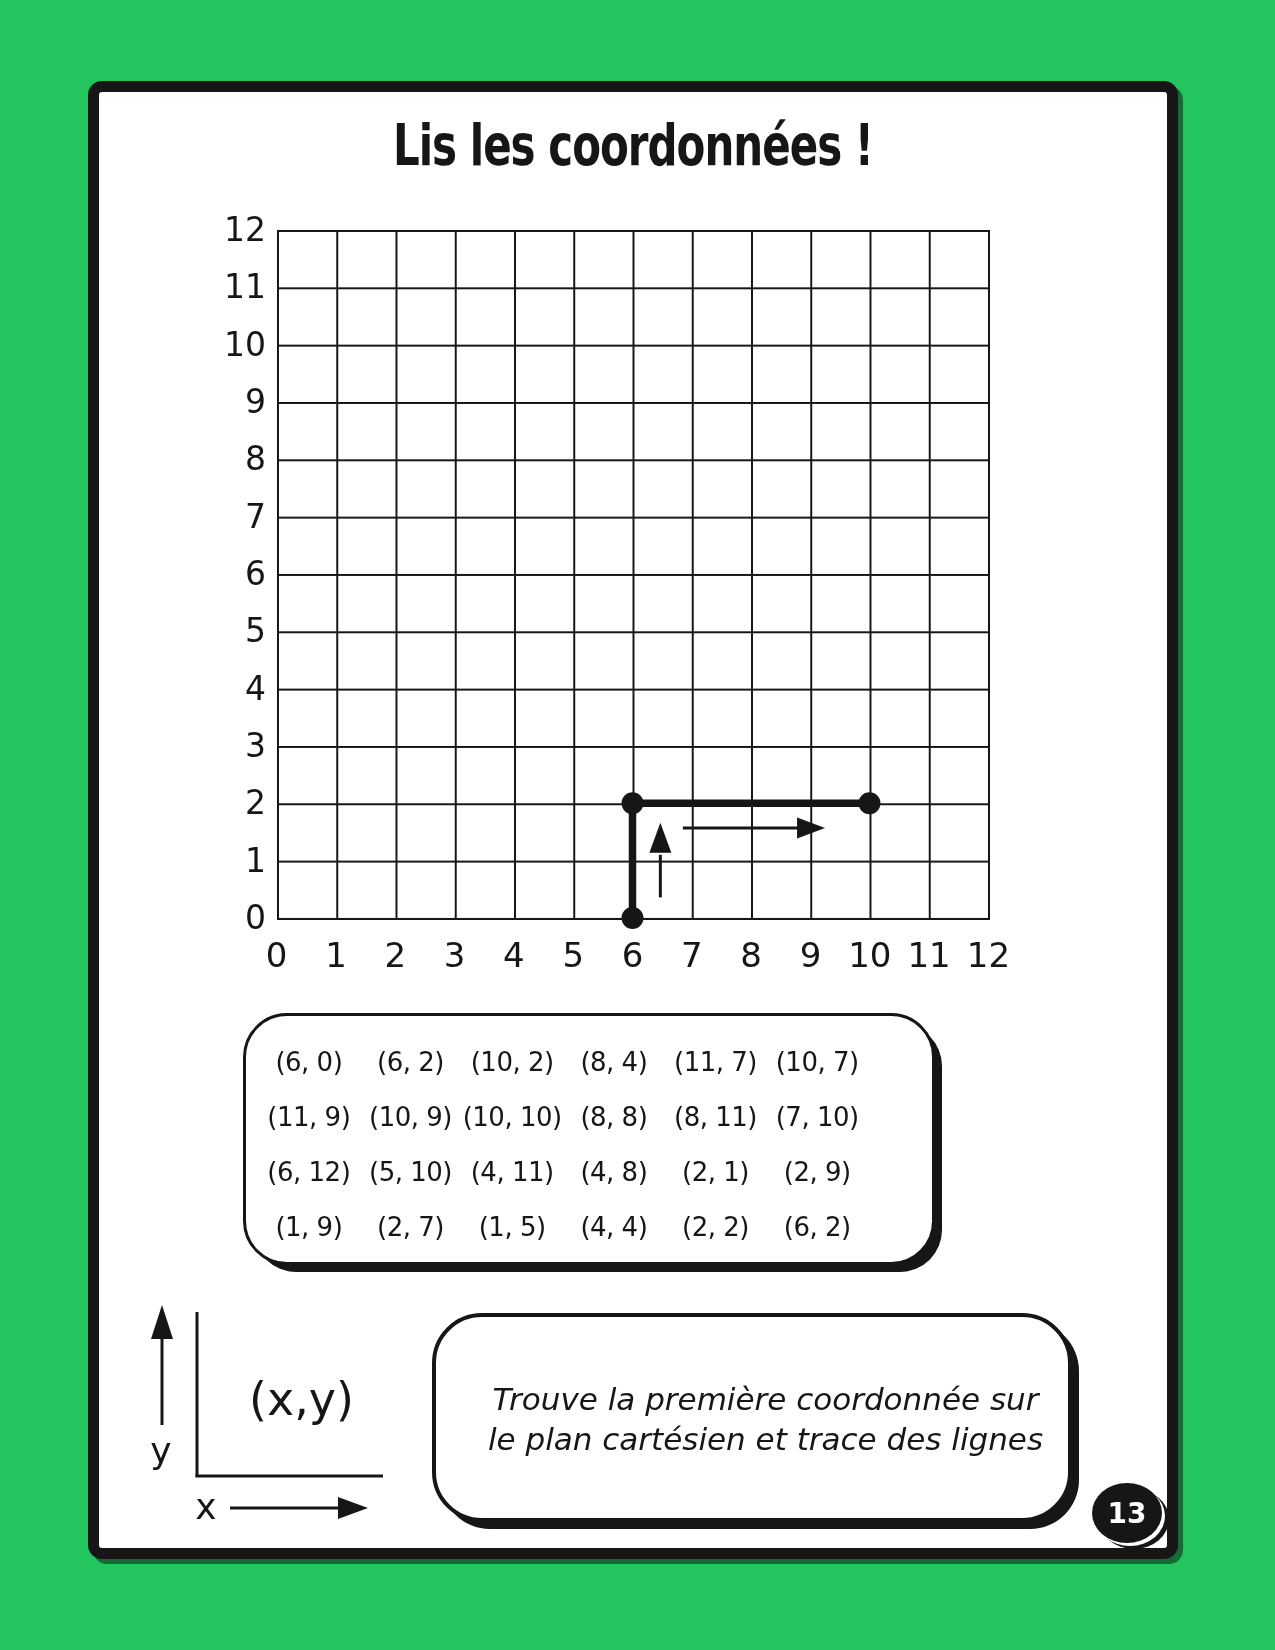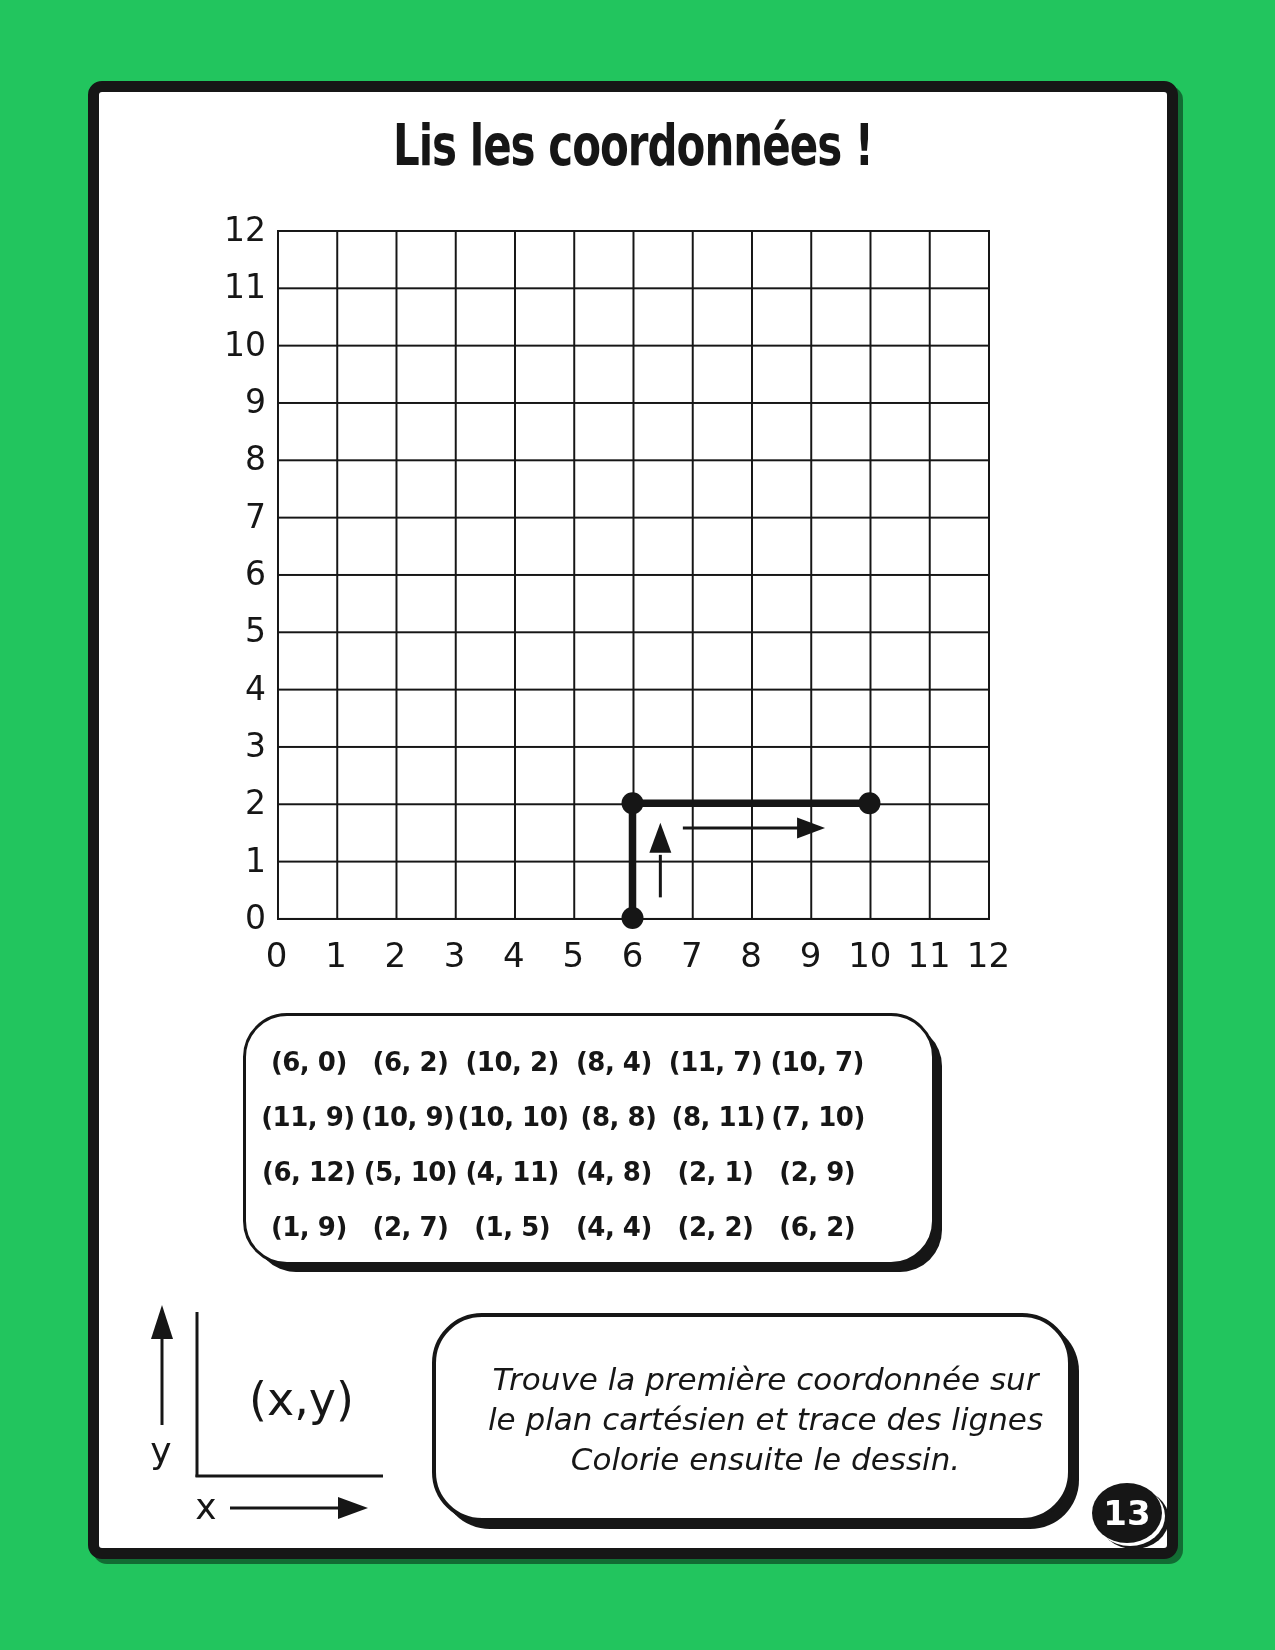--- a/index.html
+++ b/index.html
@@ -39,21 +39,20 @@
     display:flex;justify-content:space-between;font-size:34px;
   }
   .xticks span{width:60px;text-align:center;line-height:38px;}
   
   .coords-box{
     position:absolute;left:243px;top:1013px;width:692px;height:252px;box-sizing:border-box;
     border:3px solid var(--ink,#161616);border-radius:44px;background:#fff;
     box-shadow:9px 9px 0 -2px var(--ink,#161616);
     display:flex;flex-direction:column;justify-content:space-around;
     padding:19px 64px 8px 12px;
-    font-weight:bold;
   }
   .coord-row{display:flex;}
   .coord-row span{
     flex:1;text-align:center;font-size:26px;letter-spacing:-0.5px;white-space:nowrap;
   }
   
   .legend-svg{position:absolute;left:130px;top:1295px;overflow:visible;}
   .legend-xy{position:absolute;left:222px;top:1372px;width:132px;text-align:right;font-size:46px;}
   .legend-y{position:absolute;left:138px;top:1430px;width:46px;text-align:center;font-size:36px;}
   .legend-x{position:absolute;left:186px;top:1486px;width:40px;text-align:center;font-size:36px;}
@@ -68,21 +67,21 @@
   
   .pagenum{position:absolute;left:1092px;top:1483px;width:70px;height:60px;}
   .pagenum .back,.pagenum .mid,.pagenum .main{
     position:absolute;width:70px;height:60px;border-radius:50%;
   }
   .pagenum .back{left:7px;top:6px;background:var(--ink,#161616);}
   .pagenum .mid{left:3px;top:3px;background:#fff;}
   .pagenum .main{
     left:0;top:0;background:var(--ink,#161616);color:#fff;
     display:flex;align-items:center;justify-content:center;
-    font-size:34px;font-weight:bold;
+    font-size:28px;font-weight:bold;
   }
 </style>
 </head>
 <body>
 
 <div class="page" style="--ink: #161616;">
   <div class="frame"></div>
 
   <div class="title">Lis les coordonnées !</div>
 
@@ -176,21 +175,20 @@
     <line x1="100" y1="213" x2="214" y2="213" stroke="#161616" stroke-width="3"></line>
     <polygon points="238,213 208,202 208,224" fill="#161616"></polygon>
   </svg>
   <div class="legend-xy">(x,y)</div>
   <div class="legend-y">y</div>
   <div class="legend-x">x</div>
 
   <div class="bubble">
     <div class="line">Trouve la première coordonnée sur</div>
     <div class="line">le plan cartésien et trace des lignes</div>
-    <div class="line">Colorie ensuite le dessin.</div>
   </div>
 
   <div class="pagenum">
     <div class="back"></div>
     <div class="mid"></div>
     <div class="main">
       <span>13</span>
     </div>
   </div>
 </div>

